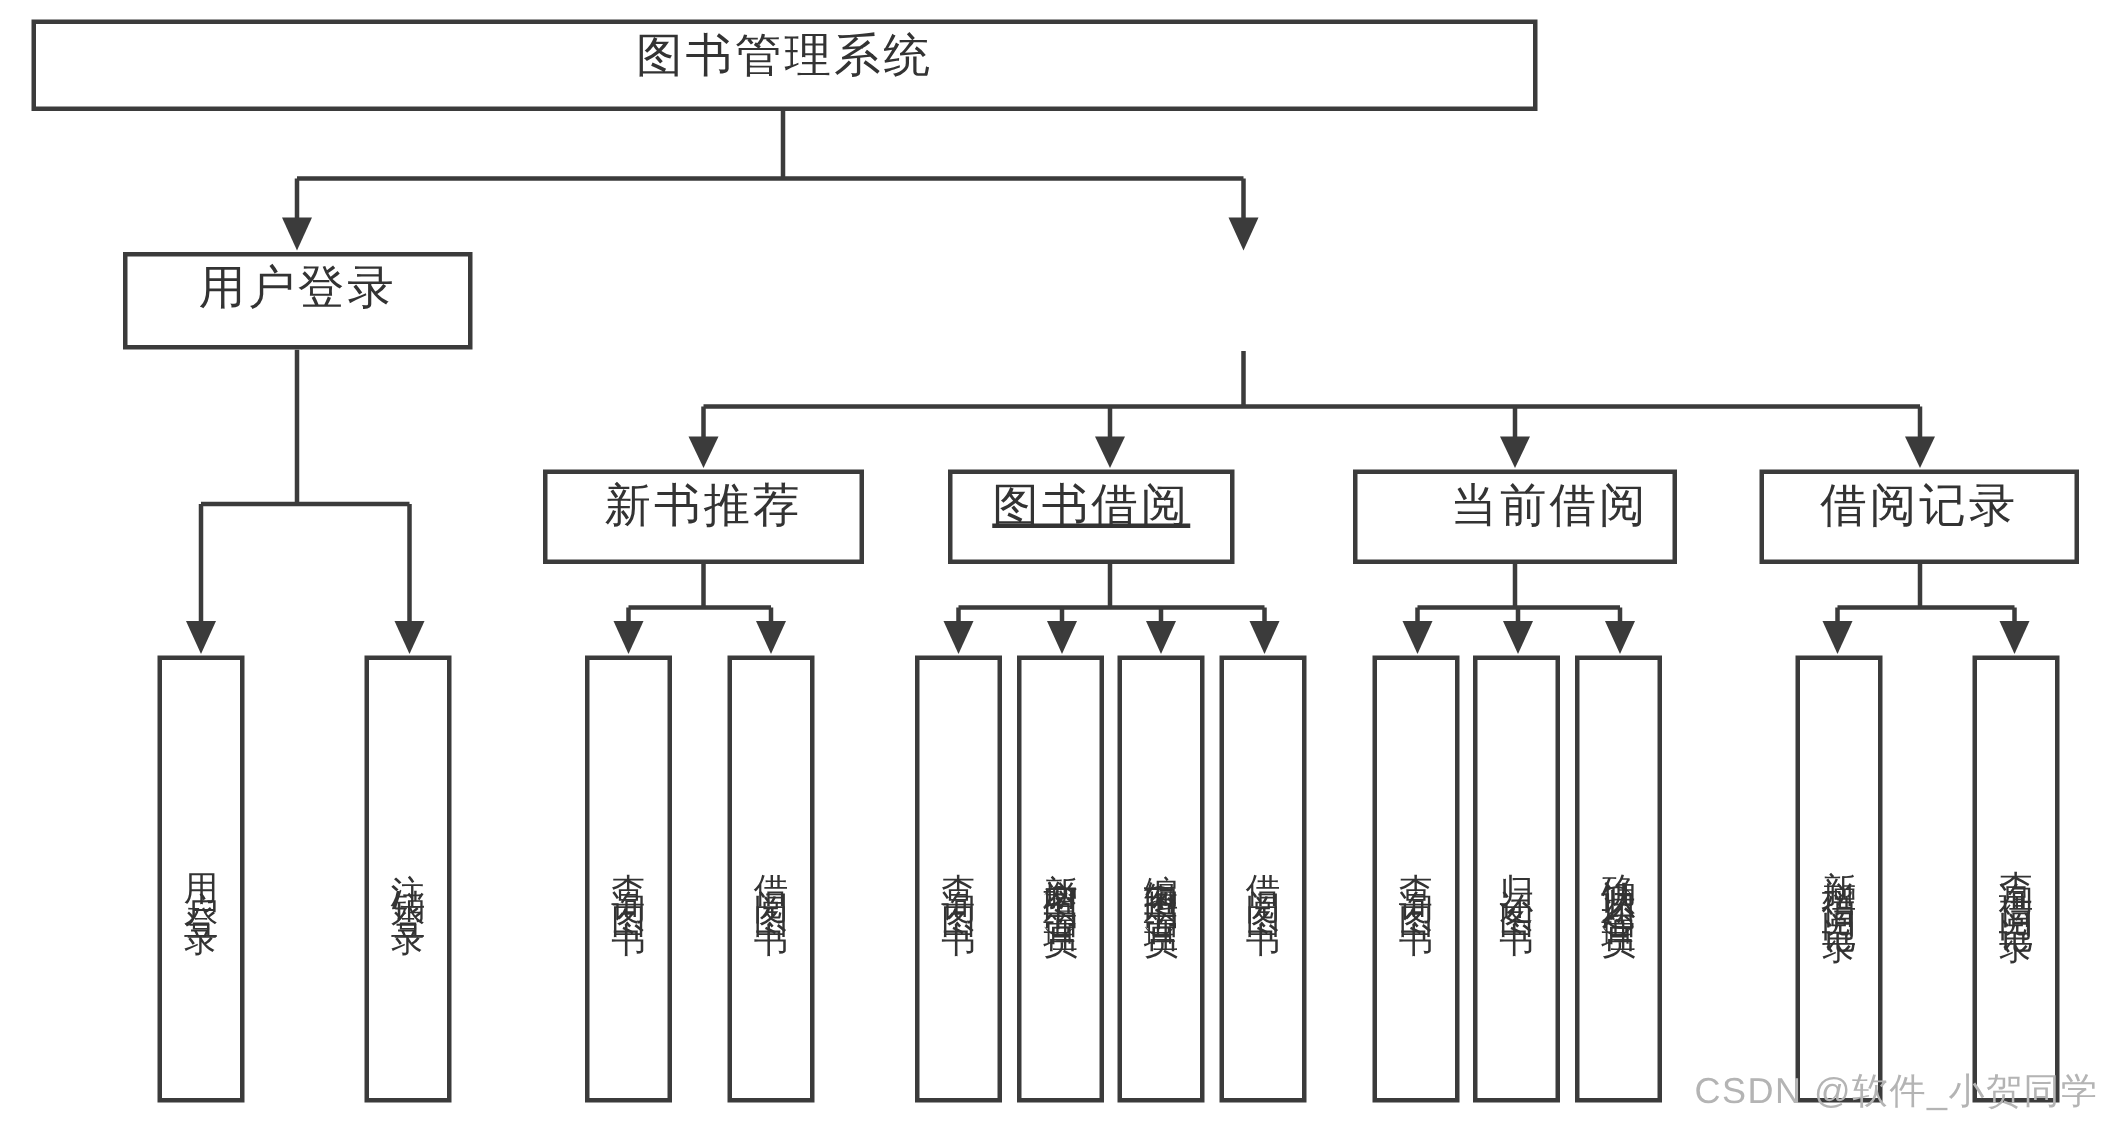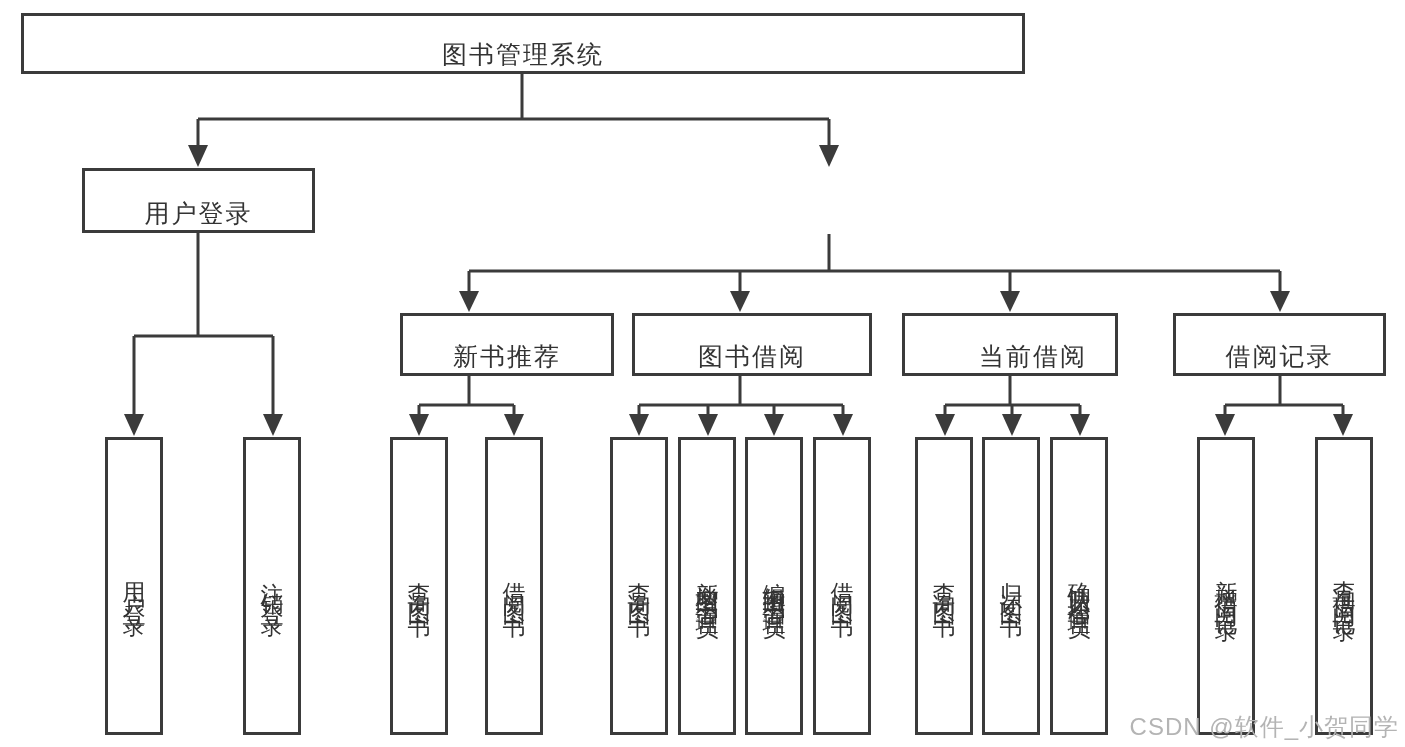--- a/index.html
+++ b/index.html
@@ -17,30 +17,30 @@
     font-family:"Liberation Sans","DejaVu Sans",sans-serif;
   }
   .wires{position:absolute;left:0;top:0;z-index:0;}
   .wires path{stroke:var(--line);stroke-width:3;fill:none;}
   .wires polygon{fill:var(--line);stroke:none;}
   .node{
     position:absolute;z-index:1;
     box-sizing:border-box;
     background:var(--bg);
     border:3px solid var(--line);
-    display:flex;align-items:flex-end;justify-content:center;
-    font-size:25px;color:var(--text);letter-spacing:2px;
+    display:flex;align-items:flex-start;justify-content:center;
+    font-size:31px;color:var(--text);letter-spacing:2px;
     white-space:nowrap;
   }
   .root-box{left:21px;top:13px;width:1004px;height:61px;}
   .user-branch{left:82px;top:168px;width:233px;height:65px;}
   .book-branch{left:712px;top:170px;width:234px;height:64px;}
   .grp{top:313px;height:63px;}
-  .grp0{left:362px;width:214px;margin-left:38px;}
-  .grp1{left:632px;width:240px;}
+  .grp0{left:362px;width:214px;}
+  .grp1{left:632px;width:191px;text-decoration:underline;}
   .grp2{left:902px;width:216px;padding-left:46px;}
   .grp3{left:1173px;width:213px;}
   .leaf{
     position:absolute;z-index:1;top:437px;width:58px;height:298px;
     box-sizing:border-box;background:var(--bg);
     border:3px solid var(--line);
     display:flex;align-items:center;justify-content:center;
   }
   .vtext{
     writing-mode:vertical-lr;text-orientation:mixed;

